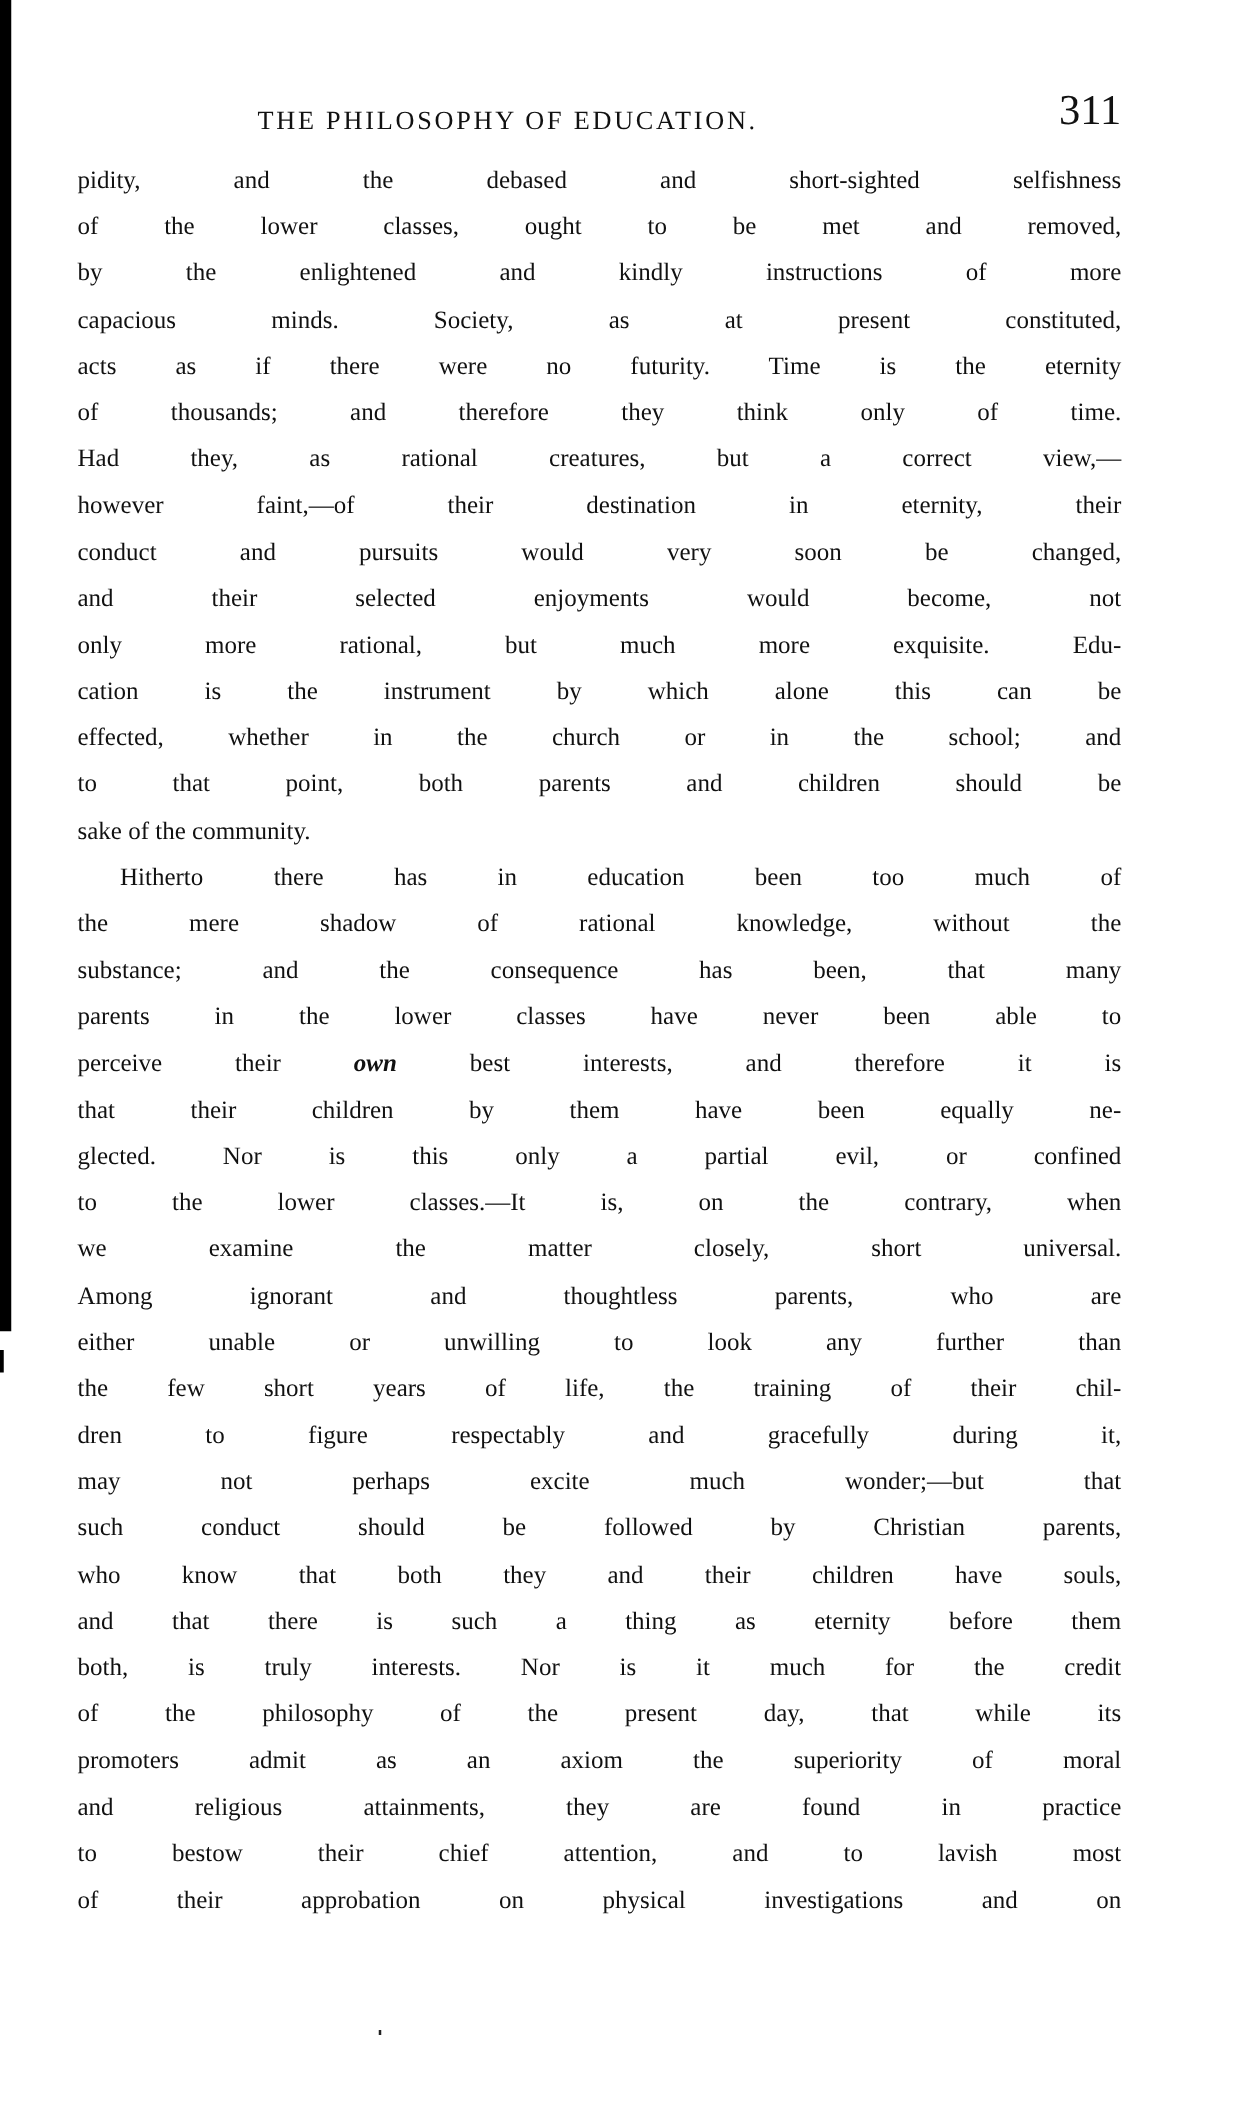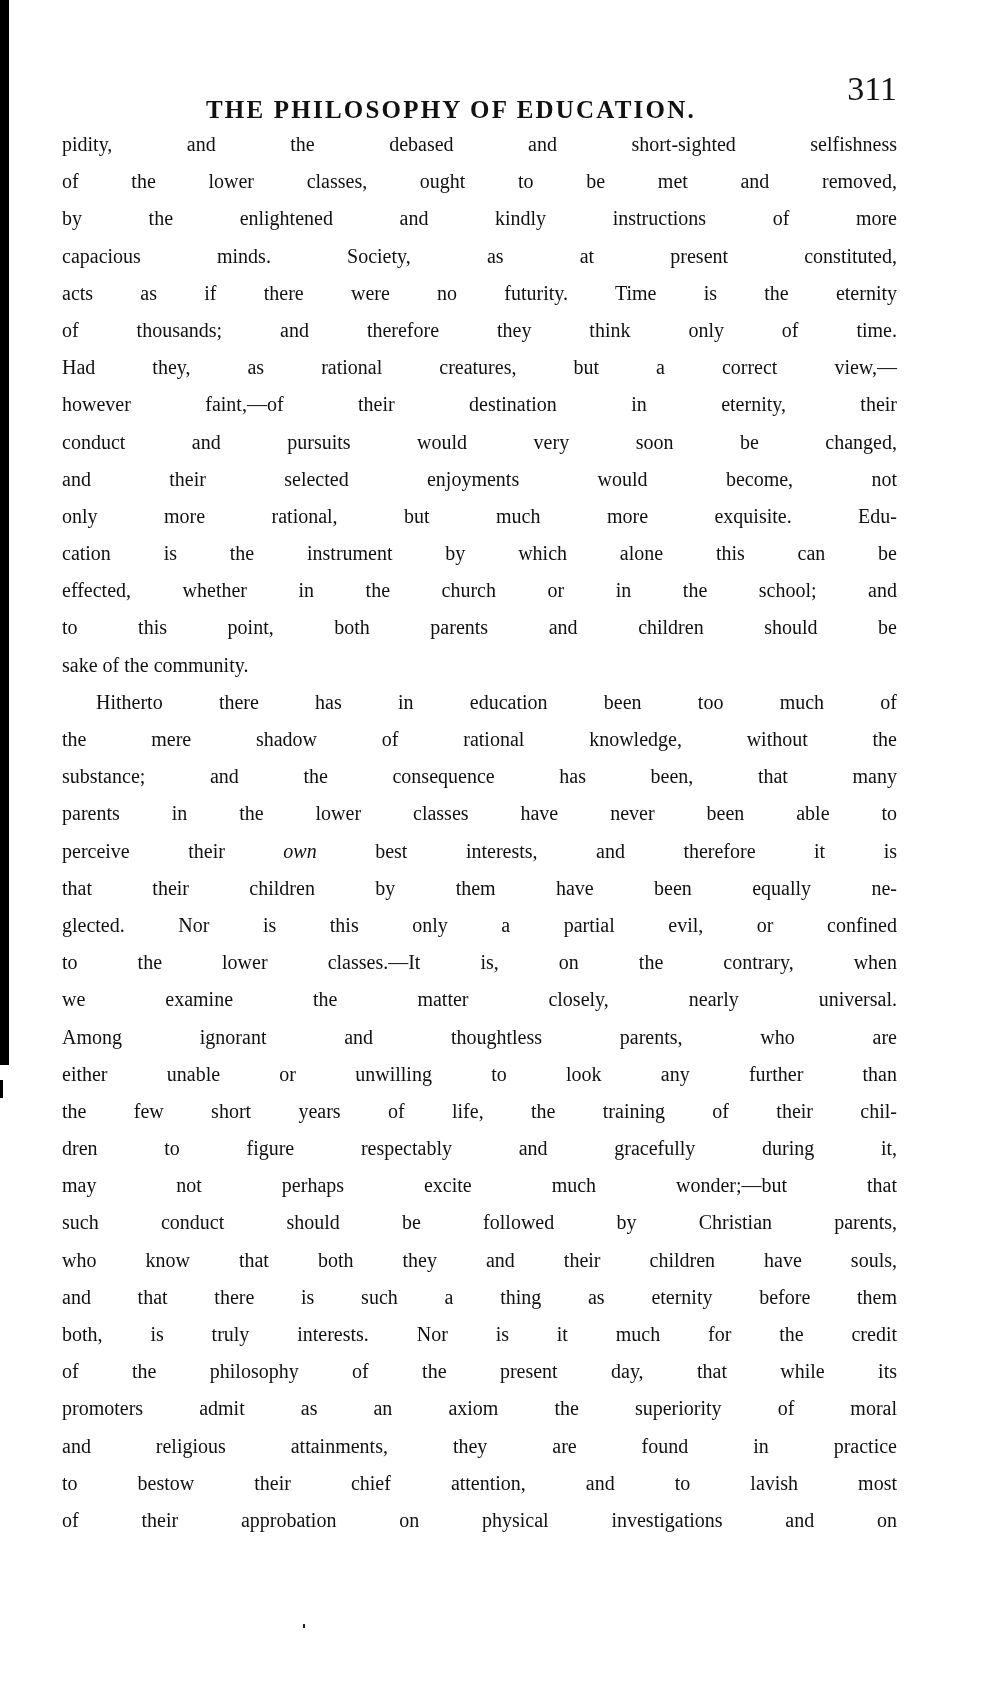--- a/index.html
+++ b/index.html
@@ -1,27 +1,27 @@
 <!DOCTYPE html>
 <html><head>
   <meta charset="utf-8">
   <style>
     html, body { margin: 0; padding: 0; background: #ffffff; }
     body { width: 1000px; height: 1700px; position: relative; overflow: hidden; }
     .left-bar { position: absolute; left: 0; top: 0; width: 9px; height: 1065px; background: #000; }
     .left-tick { position: absolute; left: 0; top: 1080px; width: 3px; height: 18px; background: #000; }
     .page { position: absolute; left: 62px; top: 70px; width: 835px; color: #111; font-family: "Liberation Serif", "DejaVu Serif", serif; }
     .running-head { position: relative; height: 42px; }
-    .head-title { position: absolute; left: 144px; top: 26px; font-size: 25px; letter-spacing: 2.2px; font-weight: bold; }
+    .head-title { position: absolute; left: 144px; top: 14px; font-size: 21px; letter-spacing: 2.2px; font-weight: normal; }
     .page-number { position: absolute; right: 0; top: 0; font-size: 34px; }
     .body-text { margin-top: 14px; font-size: 20px; line-height: 37.2px; }
     .line { display: block; text-align: justify; text-align-last: justify; white-space: nowrap; height: 37.2px; overflow: visible; }
     .line.last { text-align-last: left; }
     .line.indent { padding-left: 34px; }
-    .line em { font-style: italic; }
+    .line em { font-style: italic; font-weight: bold; }
     .stray-dot { position: absolute; left: 303px; top: 1624px; width: 2px; height: 4px; background: #222; }
   </style>
 </head>
 <body>
 
 <div class="left-bar"></div>
 <div class="left-tick"></div>
 
 <div class="page">
   <div class="running-head">
@@ -36,33 +36,33 @@
         <span class="line">capacious minds. Society, as at present constituted,</span>
         <span class="line">acts as if there were no futurity. Time is the eternity</span>
         <span class="line">of thousands; and therefore they think only of time.</span>
         <span class="line">Had they, as rational creatures, but a correct view,—</span>
         <span class="line">however faint,—of their destination in eternity, their</span>
         <span class="line">conduct and pursuits would very soon be changed,</span>
         <span class="line">and their selected enjoyments would become, not</span>
         <span class="line">only more rational, but much more exquisite. Edu-</span>
         <span class="line">cation is the instrument by which alone this can be</span>
         <span class="line">effected, whether in the church or in the school; and</span>
-        <span class="line">to this point, both parents and children should be</span>
+        <span class="line">to that point, both parents and children should be</span>
         <span class="line last">sake of the community.</span>
       </div>
       <div>
         <span class="line indent">Hitherto there has in education been too much of</span>
         <span class="line">the mere shadow of rational knowledge, without the</span>
         <span class="line">substance; and the consequence has been, that many</span>
         <span class="line">parents in the lower classes have never been able to</span>
         <span class="line">perceive their <em>own</em> best interests, and therefore it is</span>
         <span class="line">that their children by them have been equally ne-</span>
         <span class="line">glected. Nor is this only a partial evil, or confined</span>
         <span class="line">to the lower classes.—It is, on the contrary, when</span>
-        <span class="line">we examine the matter closely, nearly universal.</span>
+        <span class="line">we examine the matter closely, short universal.</span>
         <span class="line">Among ignorant and thoughtless parents, who are</span>
         <span class="line">either unable or unwilling to look any further than</span>
         <span class="line">the few short years of life, the training of their chil-</span>
         <span class="line">dren to figure respectably and gracefully during it,</span>
         <span class="line">may not perhaps excite much wonder;—but that</span>
         <span class="line">such conduct should be followed by Christian parents,</span>
         <span class="line">who know that both they and their children have souls,</span>
         <span class="line">and that there is such a thing as eternity before them</span>
         <span class="line">both, is truly interests. Nor is it much for the credit</span>
         <span class="line">of the philosophy of the present day, that while its</span>

